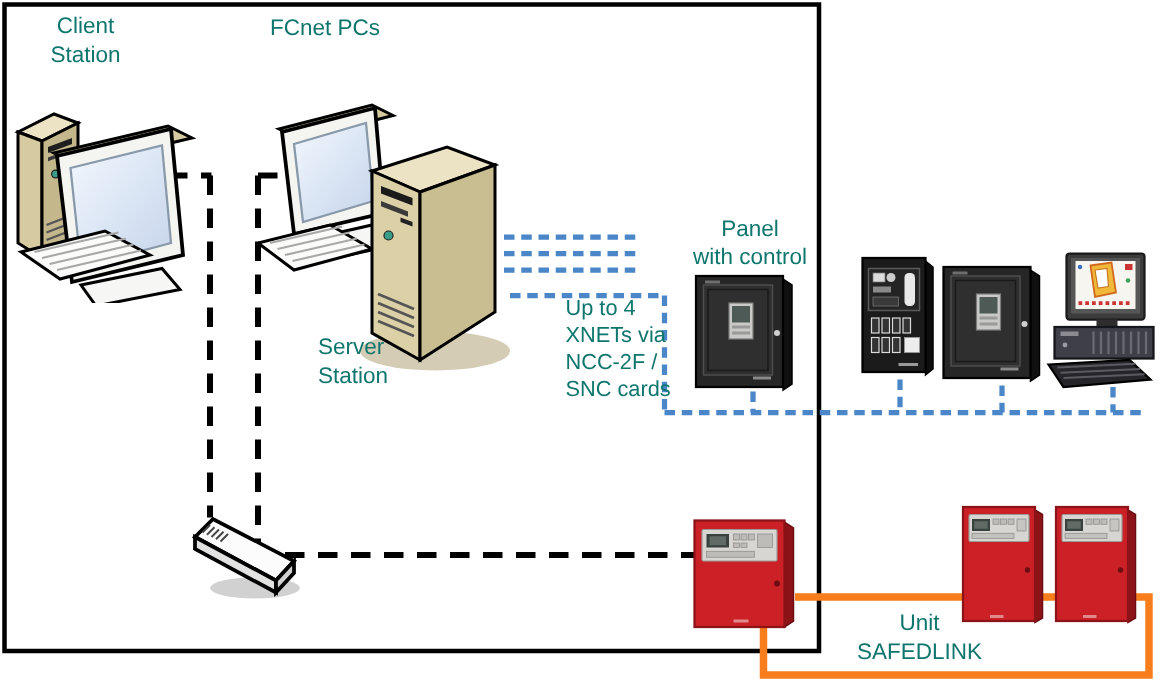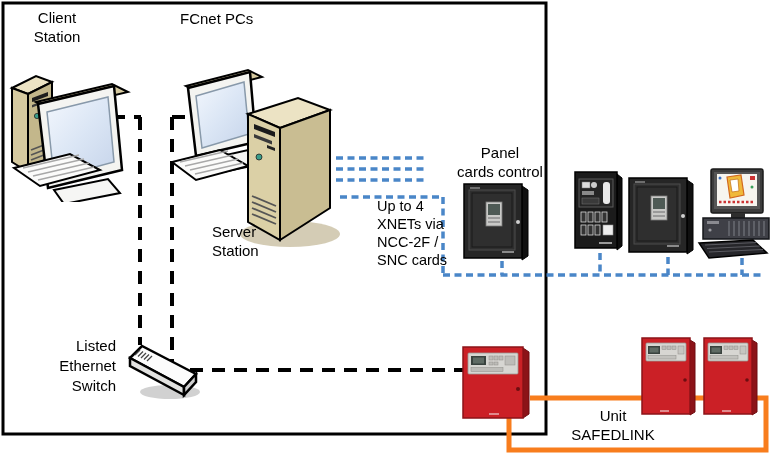--- a/index.html
+++ b/index.html
@@ -5,21 +5,21 @@
   html,body{margin:0;padding:0;background:#fff;}
   .stage{
     position:relative;width:781px;height:457px;background:#ffffff;
     font-family:"Liberation Sans", sans-serif;color:#111;overflow:hidden;
   }
   .stage svg{display:block;}
   .overlay{position:absolute;left:0;top:0;}
   .illus{position:absolute;}
   .label{
     position:absolute;white-space:pre-line;font-size:15px;line-height:19px;
-    color:#000000;
+    color:#0f766e;
   }
   .center{text-align:center;}
   .right{text-align:right;}
   .note{font-size:14.5px;line-height:18px;margin-left:36px;}
 </style>
 </head>
 <body>
 
 <div class="stage">
 
@@ -241,24 +241,21 @@
     </svg>
   <svg class="illus" style="left:702px;top:336px" width="58" height="82">
       <use href="#sym-red-panel"></use>
     </svg>
 
   <div class="label center" style="left:16px;top:8px;width:82px">Client
 Station</div>
   <div class="label" style="left:180px;top:9px">FCnet PCs</div>
   <div class="label" style="left:212px;top:222px">Server
 Station</div>
-  <div class="label right" style="left:30px;top:336px;width:86px;line-height:20px">Listed
-Ethernet
-Switch</div>
   <div class="label center" style="left:450px;top:143px;width:100px">Panel
-cards control</div>
+with control</div>
   <div class="label note" style="left:341px;top:197px;width:100px">Up to 4
 XNETs via
 NCC-2F /
 SNC cards</div>
   <div class="label center" style="left:553px;top:406px;width:120px">Unit
 SAFEDLINK</div>
 </div>
 
 </body></html>

